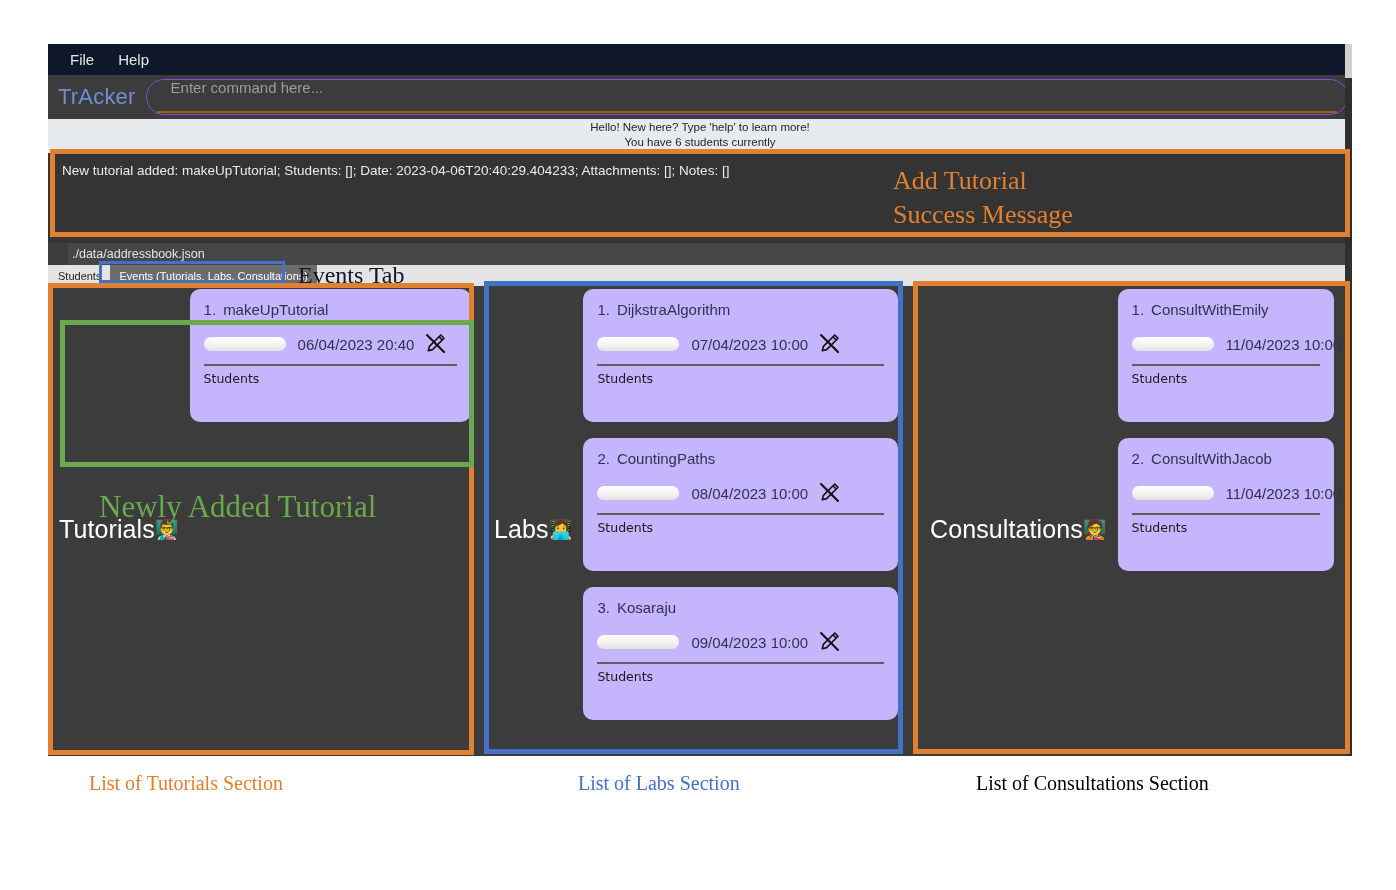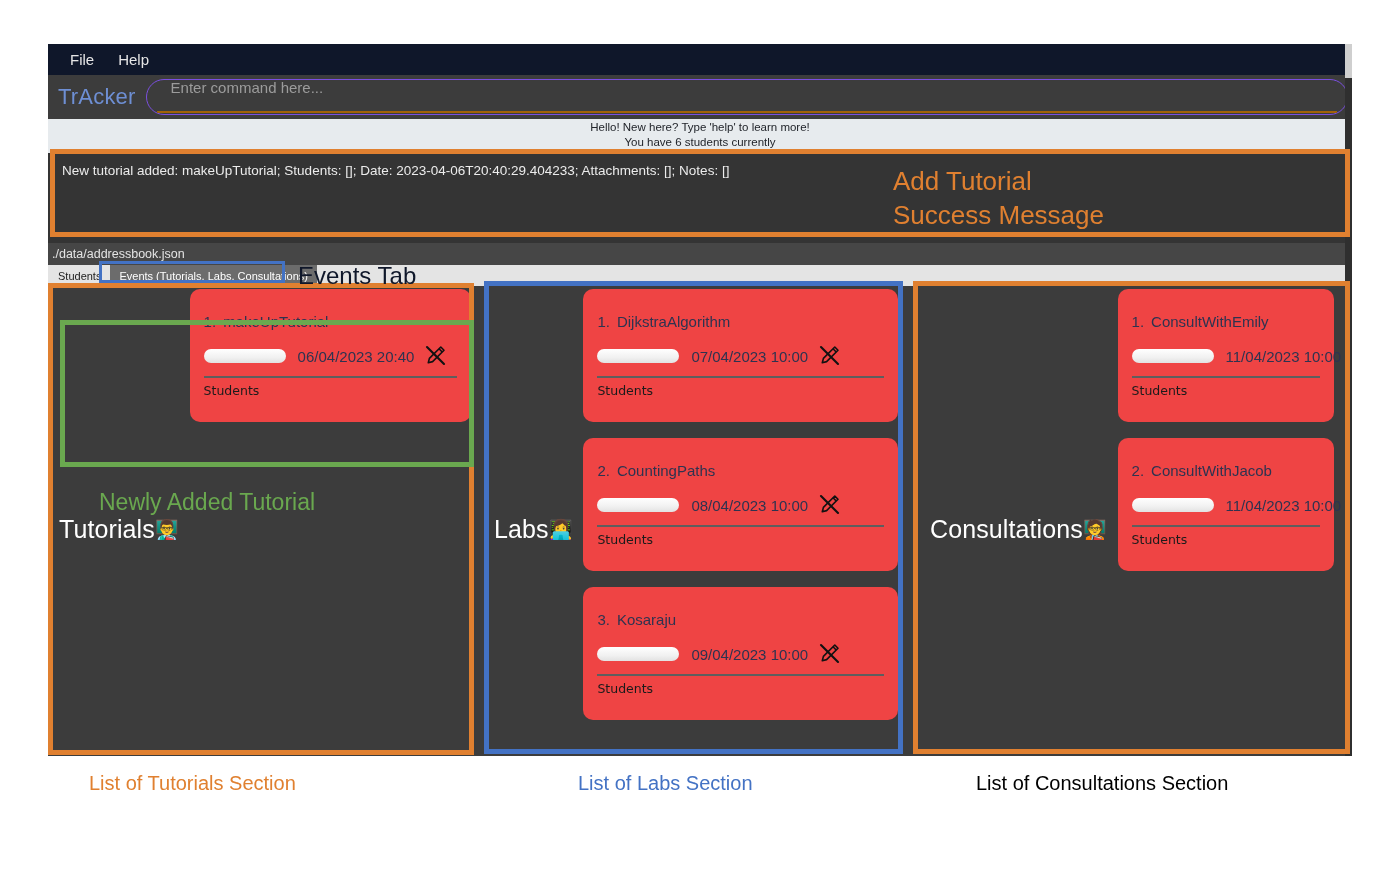--- a/index.html
+++ b/index.html
@@ -115,20 +115,21 @@
   .resultbox .result-text { white-space: nowrap; }
 
   
   .filepath {
     background: #464646;
     color: #e4e4e4;
     font-size: 12.5px;
     padding: 4px 0 3px 4px;
     height: 22px;
     box-sizing: border-box;
+    margin-left: 20px;
   }
 
   
   .tabstrip {
     background: #e4e4e4;
     height: 21px;
     display: flex;
     align-items: stretch;
     padding-left: 1px;
     box-sizing: border-box;
@@ -183,23 +184,23 @@
 
   .panel-body {
     flex: 1;
     padding: 0 8px 0 10px;
     box-sizing: border-box;
     overflow: hidden;
   }
 
   
   .card {
-    background: #ef4444;
+    background: #c4b5fd;
     border-radius: 10px;
-    padding: 24px 14px 10px 14px;
+    padding: 12px 14px 10px 14px;
     box-sizing: border-box;
     margin-bottom: 16px;
     height: 133px;
   }
   .card-title {
     color: #2e3350;
     font-size: 15px;
     margin-bottom: 13px;
     white-space: nowrap;
   }
@@ -260,21 +261,21 @@
   }
 
   
   .anno-box {
     position: absolute;
     box-sizing: border-box;
     pointer-events: none;
   }
   .anno-label {
     position: absolute;
-    font-family: Liberation Sans, sans-serif;
+    font-family: Liberation Serif, serif;
     font-weight: 400;
     white-space: nowrap;
     pointer-events: none;
   }
 </style>
 </head>
 <body>
 
 <div id="screen">
 
@@ -460,21 +461,21 @@
 
   <div class="anno-box" style="left:913px; top:281px; width:437px; height:473px; border:5px solid #E08030;"></div>
 
   <div class="anno-label" style="left:893px; top:164px; color:#E08030; font-size:26px; line-height:34px;">
     <div>Add Tutorial</div>
     <div>Success Message</div>
   </div>
 
   <div class="anno-label" style="left:298px; top:262px; color:#0f172a; font-size:24px;">Events Tab</div>
 
-  <div class="anno-label" style="left:99px; top:489px; color:#6AA84F; font-size:23px;">Newly Added Tutorial</div>
+  <div class="anno-label" style="left:99px; top:489px; color:#6AA84F; font-size:31px;">Newly Added Tutorial</div>
 
   <div class="anno-label" style="left:89px; top:772px; color:#E08030; font-size:20px;">List of Tutorials Section</div>
 
   <div class="anno-label" style="left:578px; top:772px; color:#4372C4; font-size:20px;">List of Labs Section</div>
 
   <div class="anno-label" style="left:976px; top:772px; color:#000000; font-size:20px;">List of Consultations Section</div>
 
 </div>
 
 </body></html>

